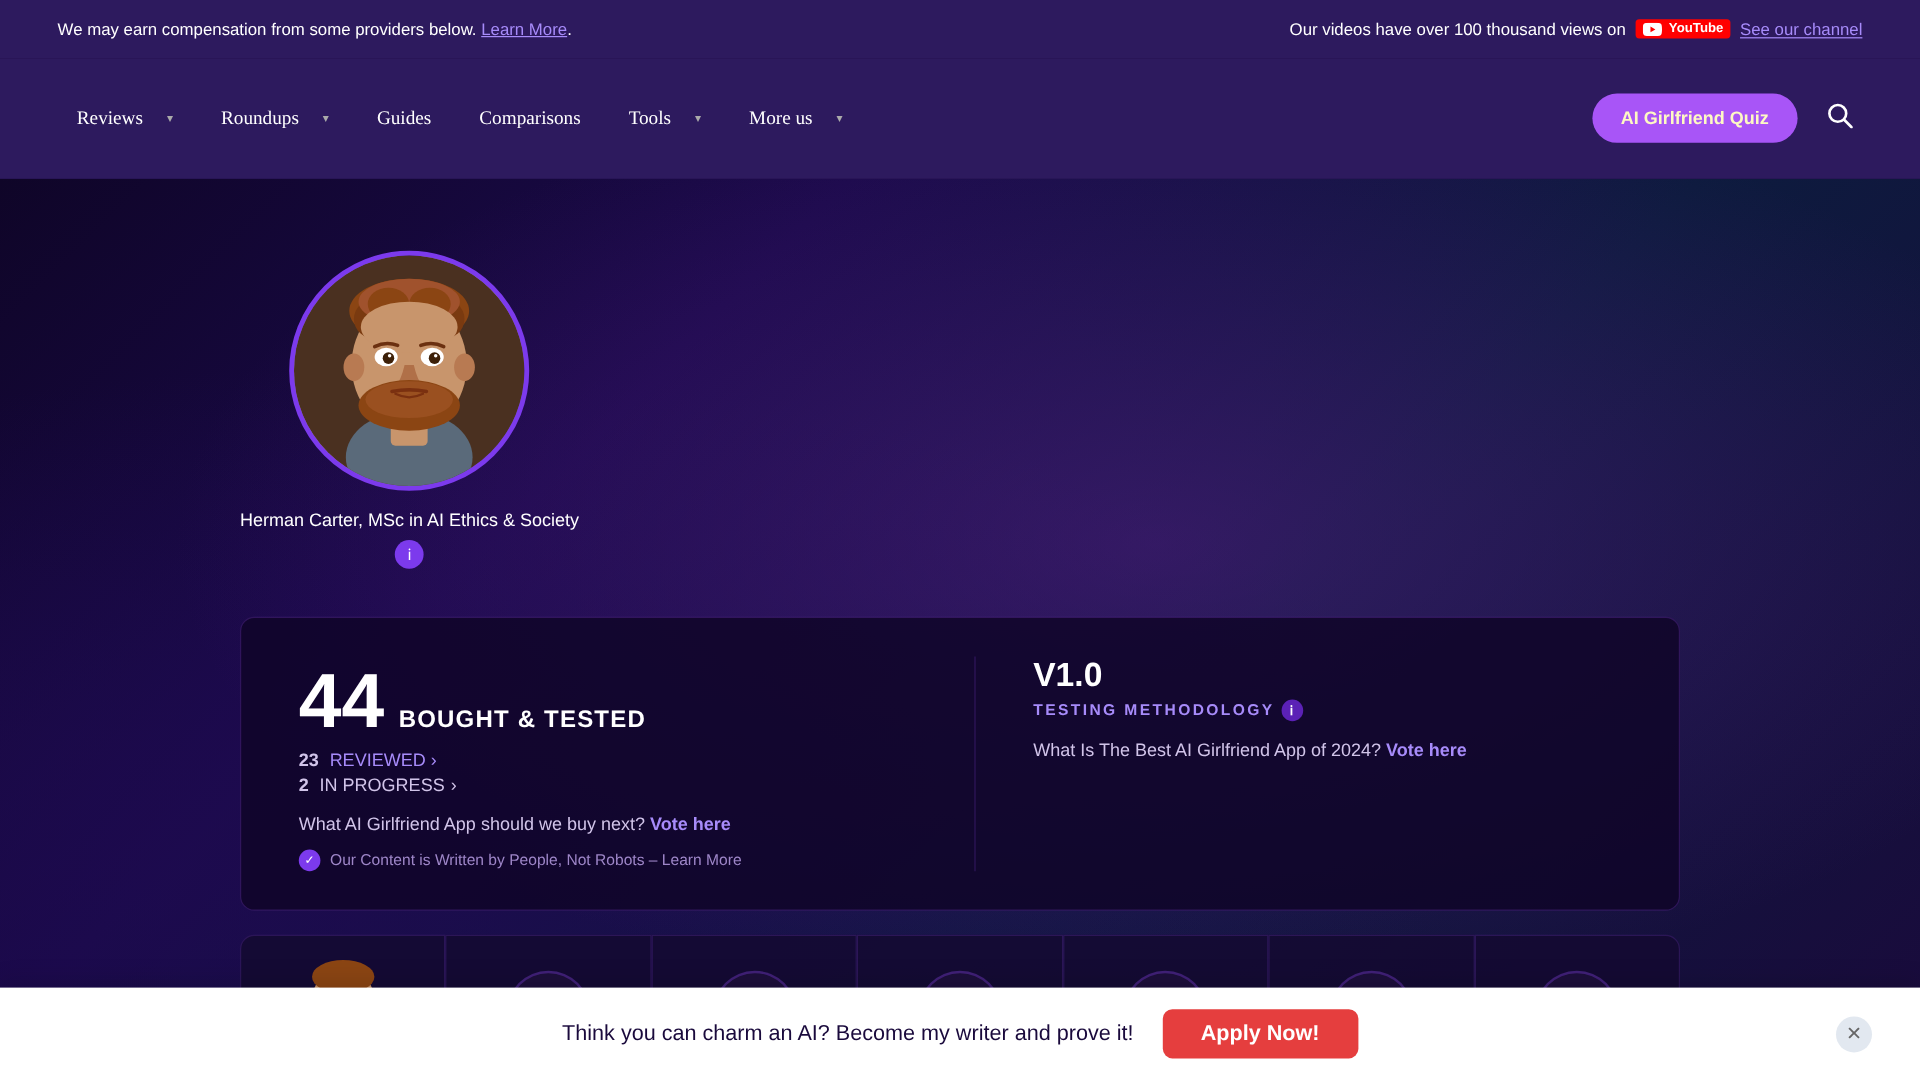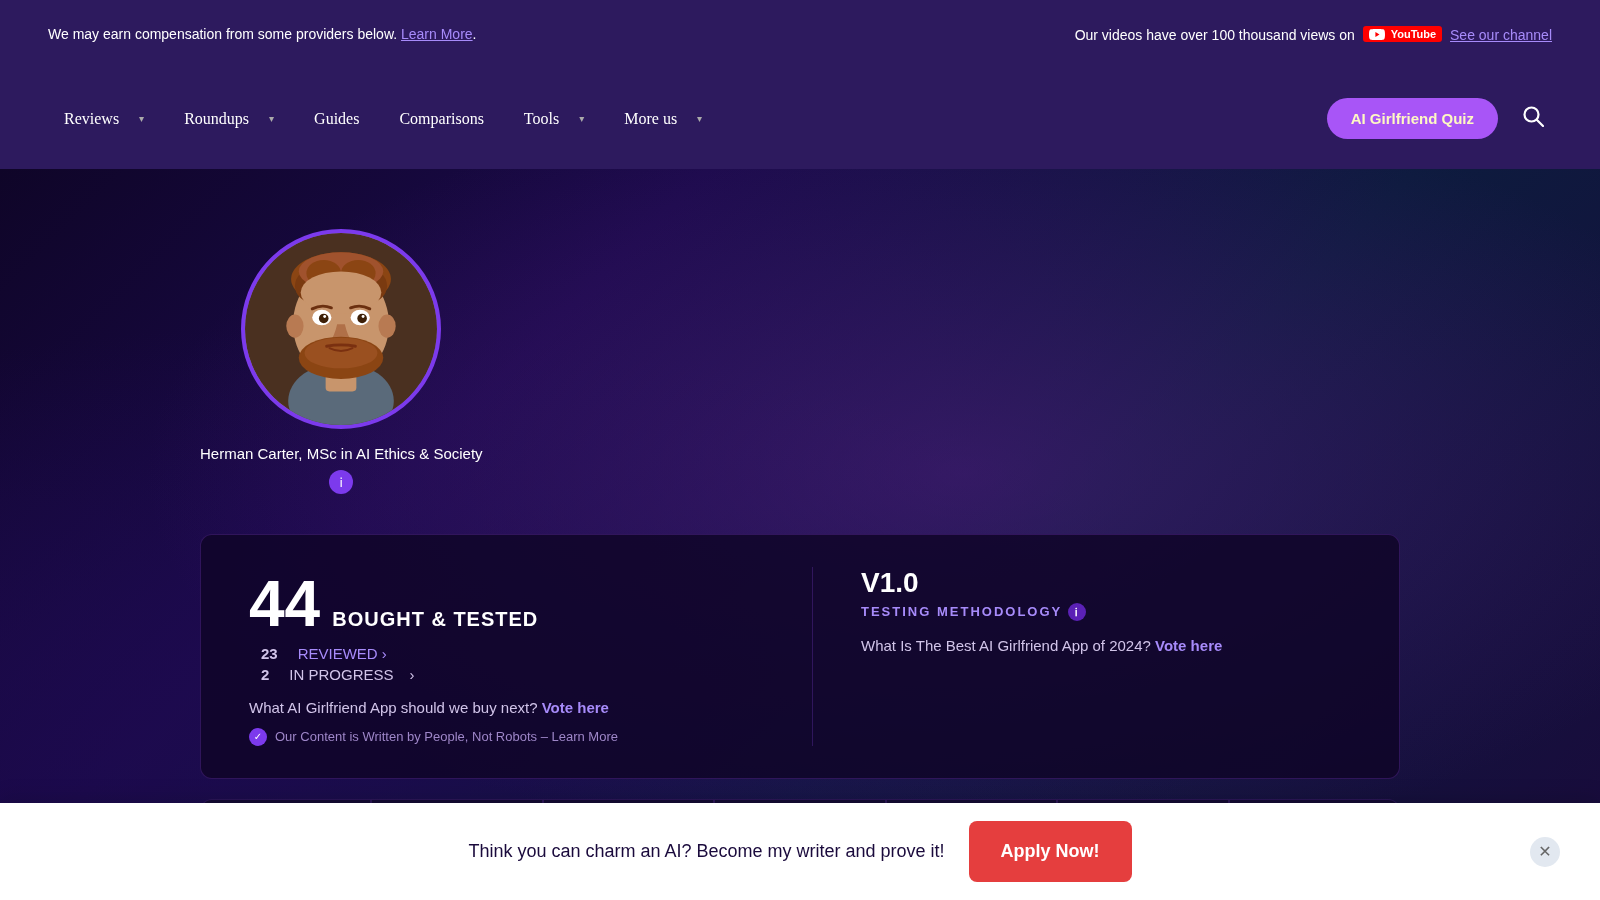--- a/index.html
+++ b/index.html
@@ -5,21 +5,21 @@
     * { margin: 0; padding: 0; box-sizing: border-box; }
     body { font-family: -apple-system, BlinkMacSystemFont, 'Segoe UI', sans-serif; width: 1600px; min-height: 900px; overflow-x: hidden; background: #1a0a3c; }
 
     
     .top-bar {
       background: #2d1a5e;
       color: #fff;
       display: flex;
       justify-content: space-between;
       align-items: center;
-      padding: 26px 48px;
+      padding: 16px 48px;
       font-size: 14px;
     }
     .top-bar a { color: #a78bfa; text-decoration: underline; }
     .youtube-badge {
       display: inline-flex;
       align-items: center;
       gap: 6px;
       background: #ff0000;
       color: white;
       font-size: 11px;
@@ -213,24 +213,24 @@
     .big-label {
       font-size: 20px;
       font-weight: 800;
       color: #fff;
       text-transform: uppercase;
       letter-spacing: 1px;
     }
     .sub-stat {
       font-size: 15px;
       color: #d1c4e9;
-      margin: 4px 12px;
+      margin: 4px 0;
       display: flex;
       align-items: flex-start;
-      gap: 16px;
+      gap: 5px;
     }
     .sub-stat .count { font-weight: 700; margin-right: 4px; }
     .sub-stat a { color: #a78bfa; text-decoration: none; }
 
     .vote-question {
       color: #d1c4e9;
       font-size: 15px;
       margin-top: 16px;
     }
     .vote-question .vote-link { color: #a78bfa; font-weight: 600; cursor: pointer; }
@@ -341,21 +341,21 @@
     .banner-text {
       font-size: 18px;
       color: #1a0a3c;
       font-weight: 500;
     }
     .apply-btn {
       background: #e53e3e;
       color: white;
       border: none;
       border-radius: 8px;
-      padding: 20px 32px;
+      padding: 10px 32px;
       font-size: 18px;
       font-weight: 700;
       cursor: pointer;
       white-space: nowrap;
     }
     .close-banner {
       position: absolute;
       right: 40px;
       background: #e2e8f0;
       border: none;

